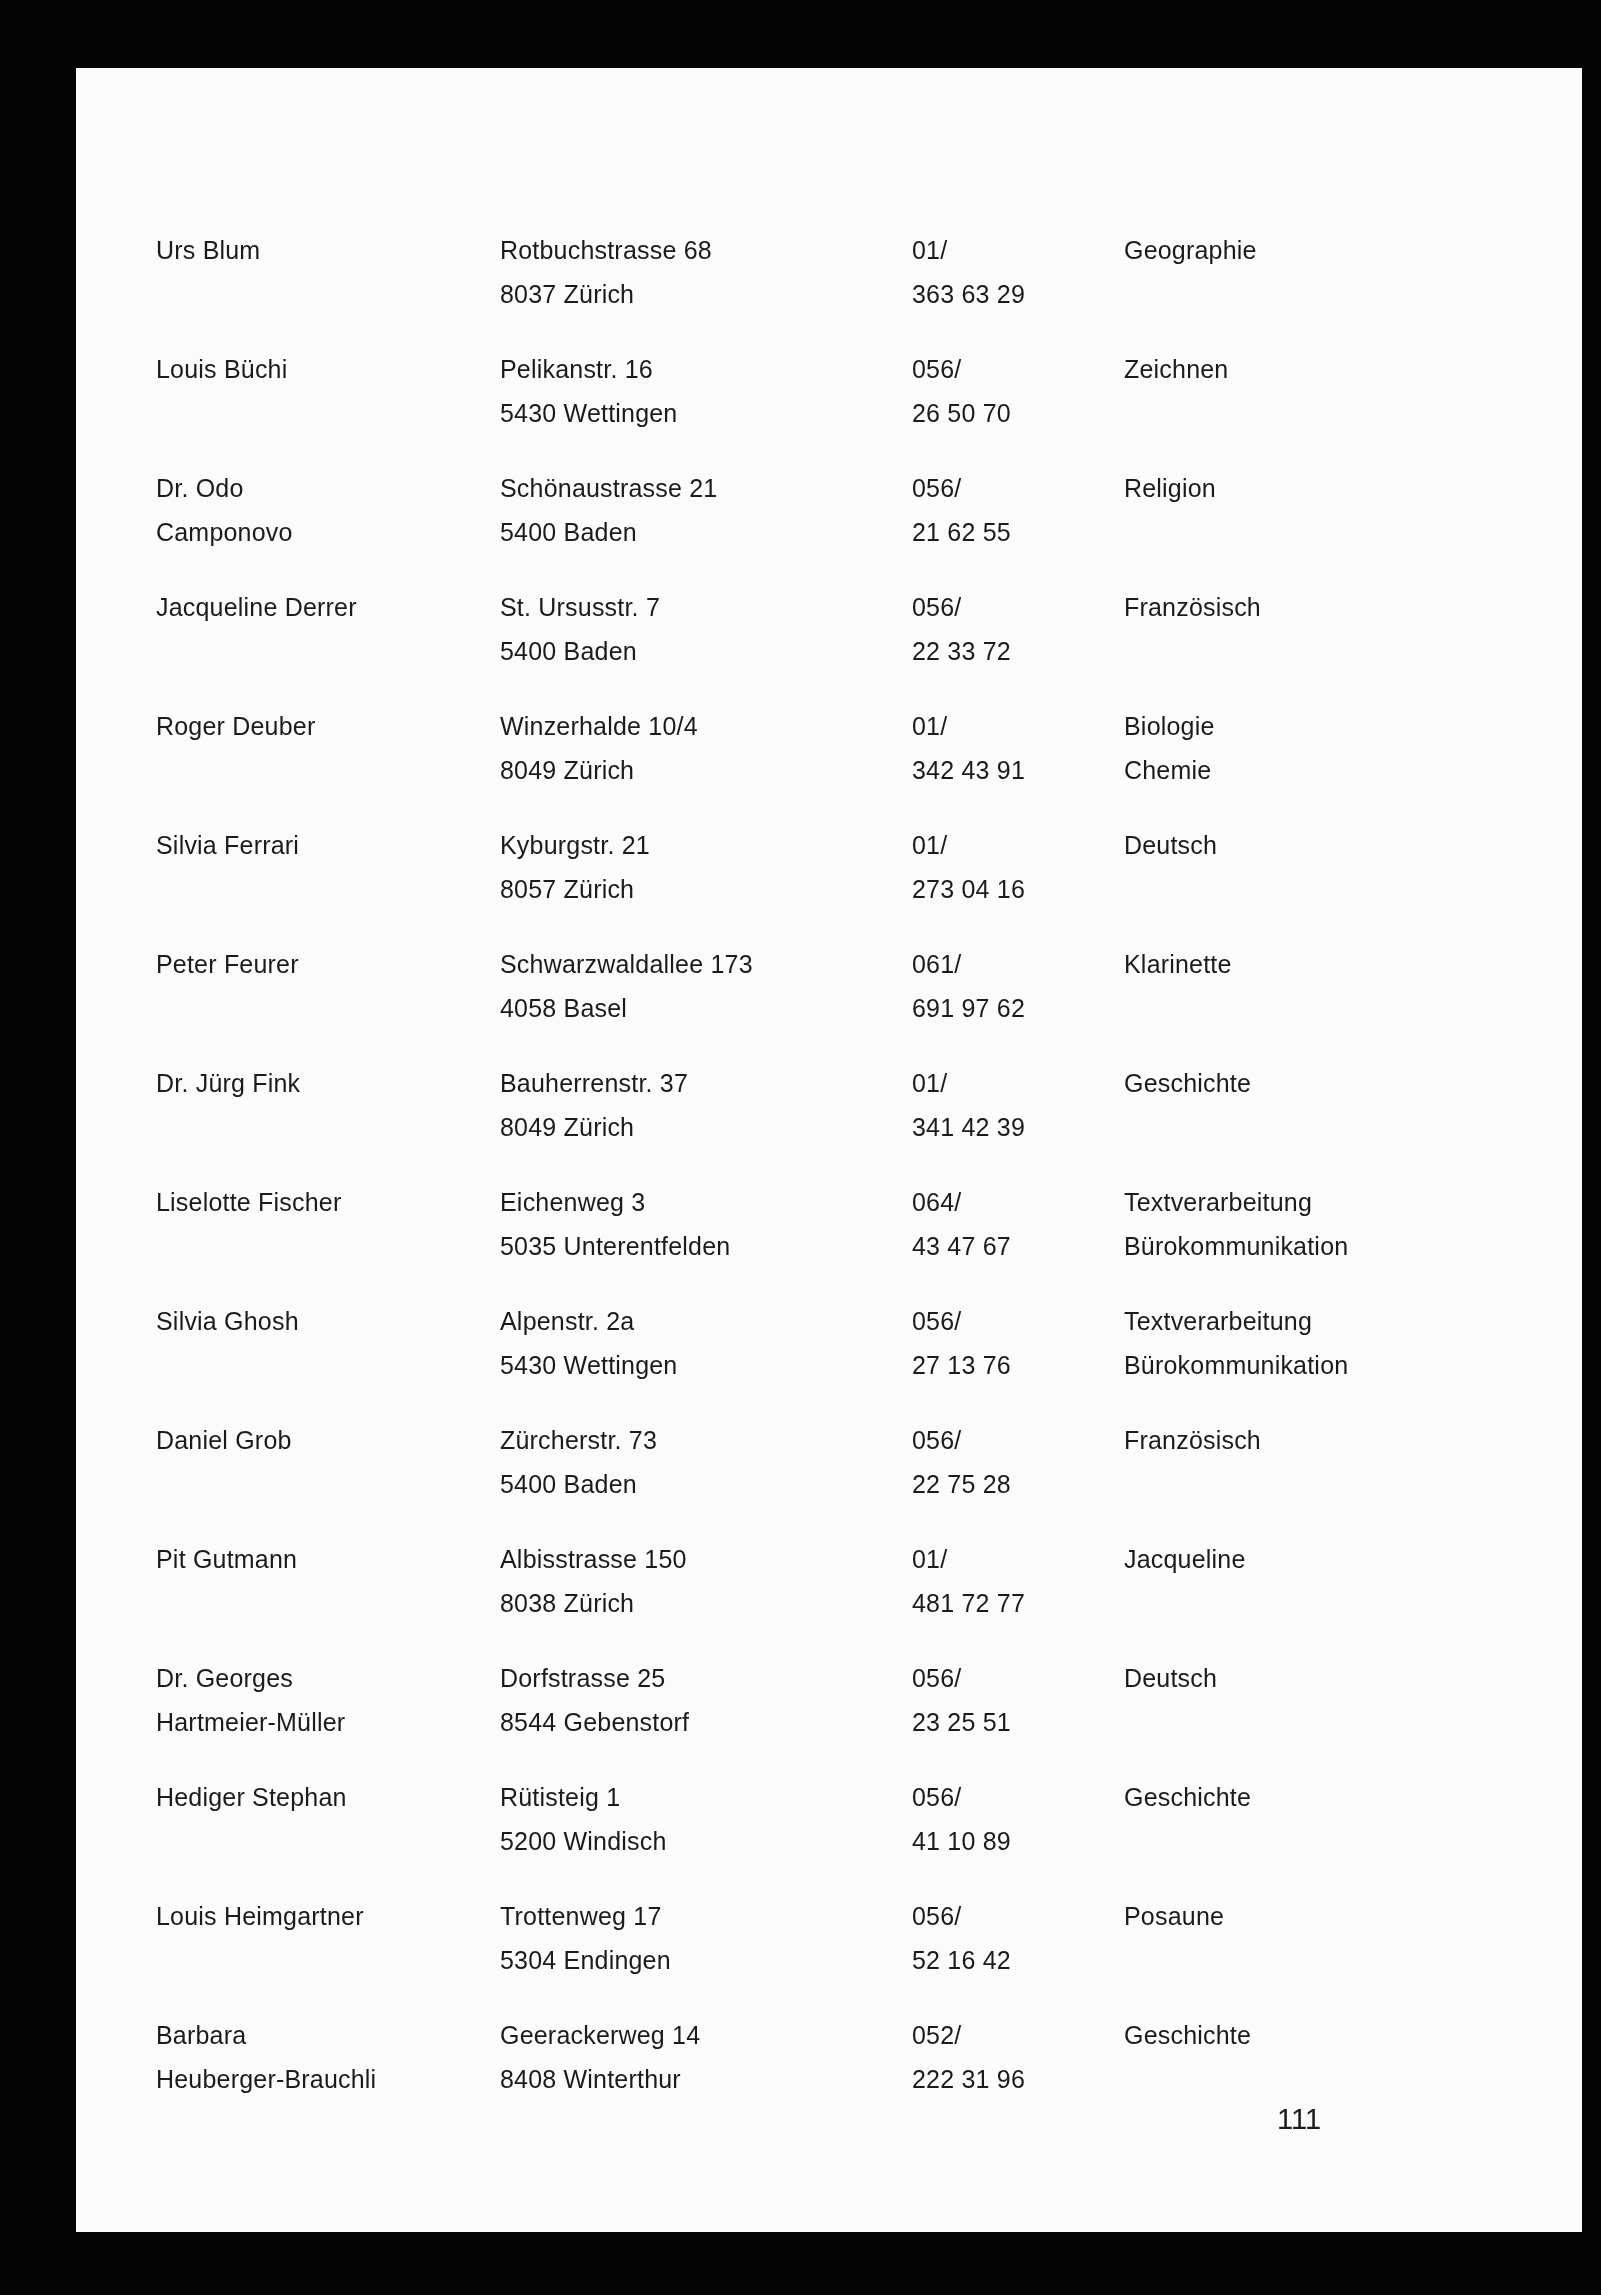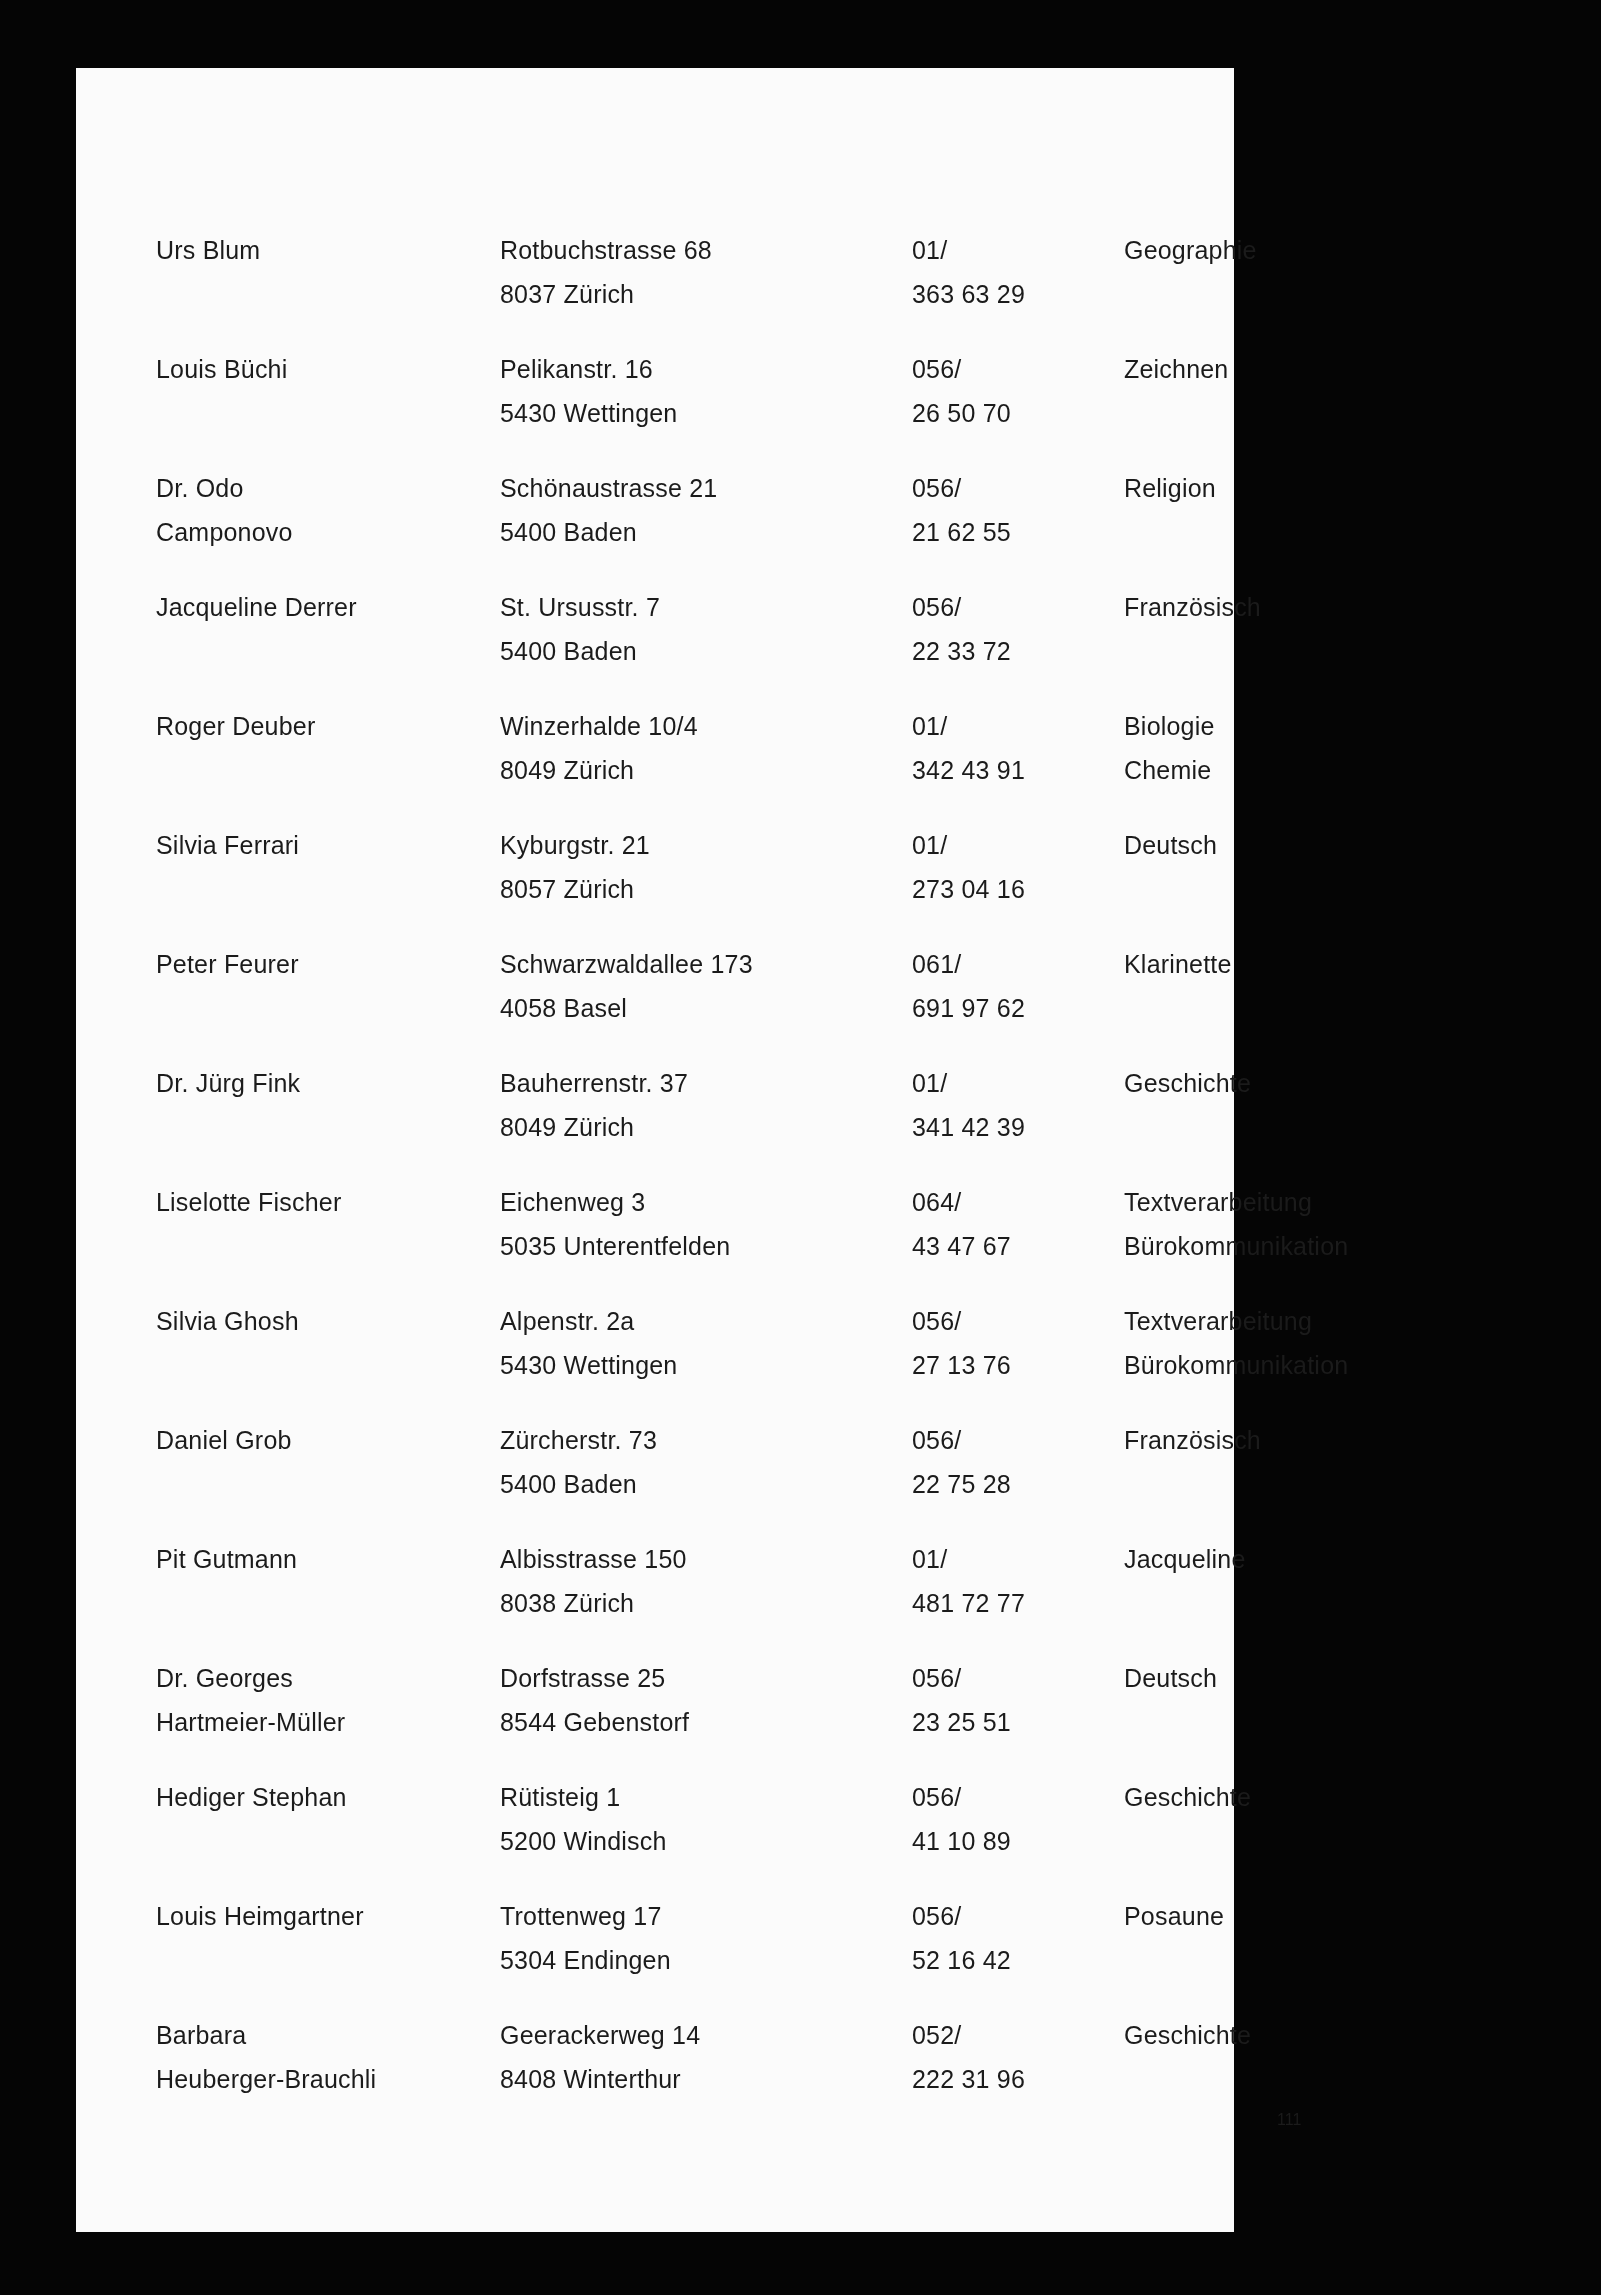--- a/index.html
+++ b/index.html
@@ -16,21 +16,21 @@
   }
   .scan-bg {
     position: absolute;
     inset: 0;
     background: #050505;
   }
   .page {
     position: absolute;
     left: 76px;
     top: 68px;
-    width: 1158px;
+    width: 1506px;
     height: 2164px;
     background: #fbfbfb;
     box-shadow: 0 0 32px rgba(0,0,0,0.9) inset;
     box-shadow: none;
   }
   .directory {
     position: absolute;
     left: 80px;
     top: 160px;
     right: 40px;
@@ -45,21 +45,21 @@
     font-size: 25px;
     line-height: 44px;
     color: #1b1b1b;
     letter-spacing: 0.2px;
     white-space: nowrap;
   }
   .page-number {
     position: absolute;
     left: 1201px;
     top: 2038px;
-    font-size: 16px;
+    font-size: 29px;
     line-height: 27px;
     color: #1b1b1b;
   }
 </style>
 </head>
 <body>
 
 <div class="scan-bg">
   <div class="page">
     <div class="directory">

